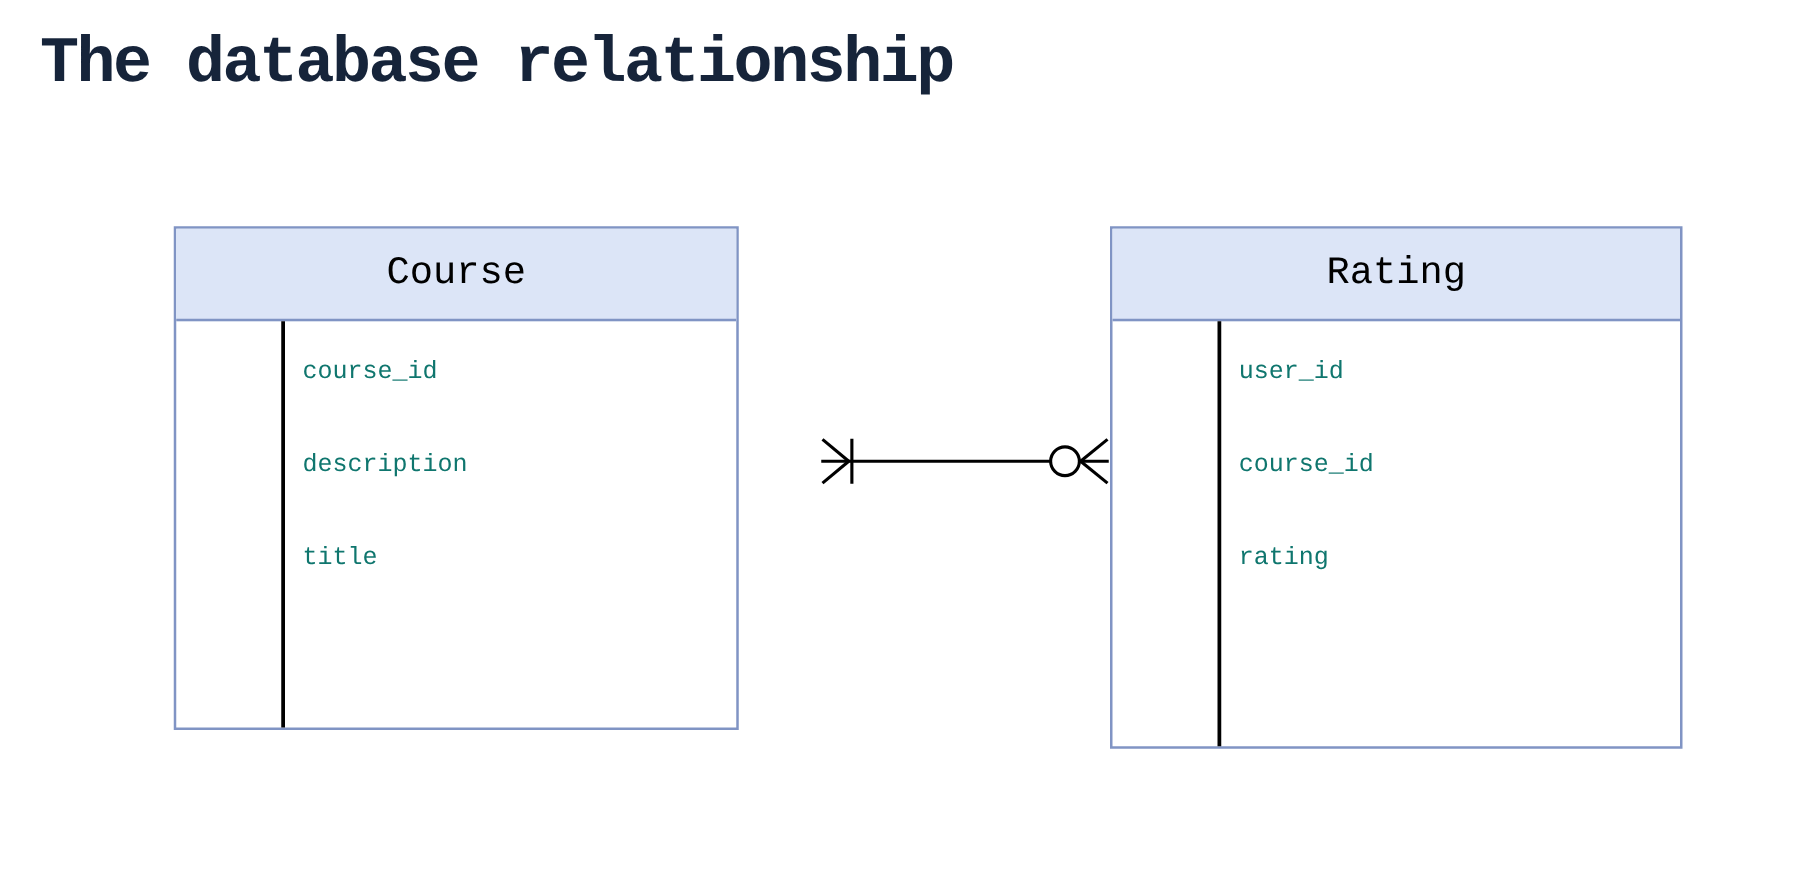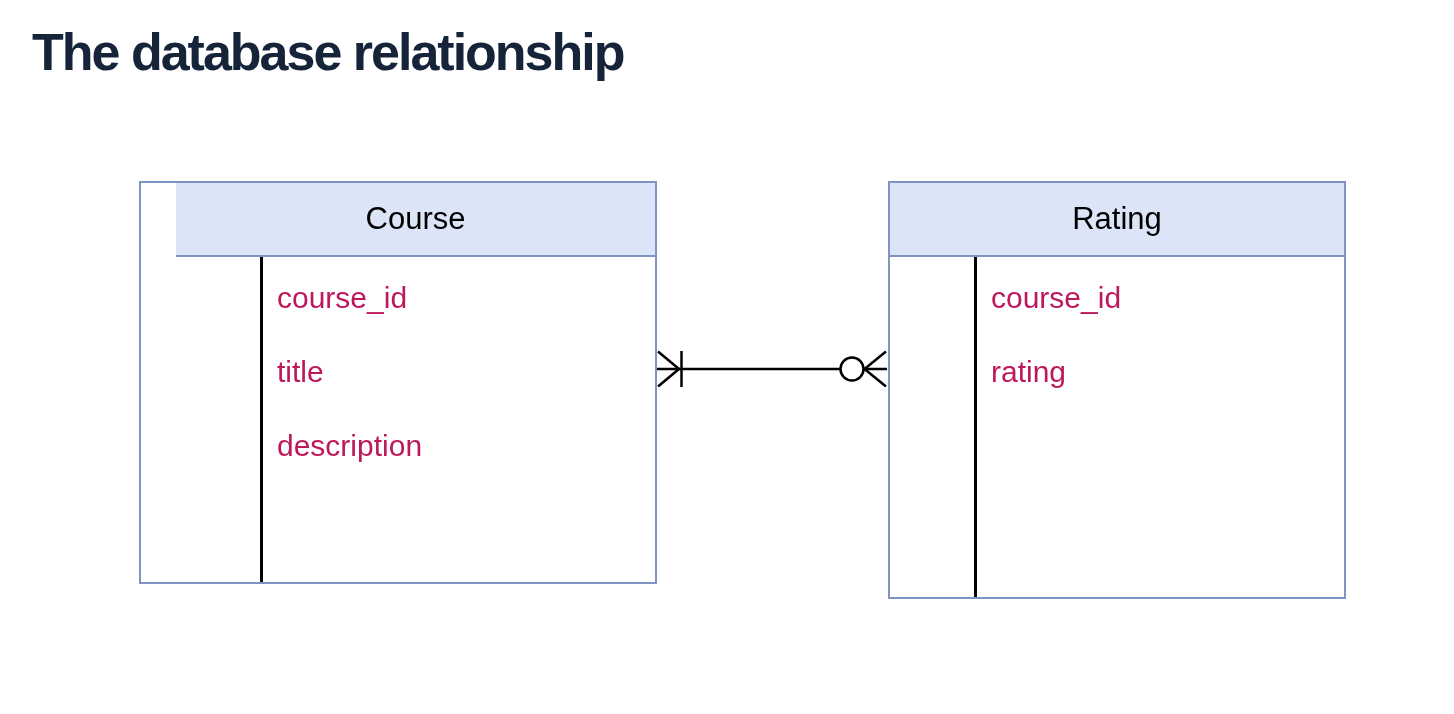--- a/index.html
+++ b/index.html
@@ -9,35 +9,35 @@
     --line:#000000;
     --bg:#ffffff;
   }
   *{margin:0;padding:0;box-sizing:border-box;}
   html,body{background:var(--bg);}
   .canvas{
     position:relative;
     width:1454px;height:714px;
     background:var(--bg);
     overflow:hidden;
-    font-family:Liberation Sans, sans-serif;
+    font-family:Liberation Mono, monospace;
     text-align:right;
   }
   .page-title{
     position:absolute;left:32px;top:22px;
     font-size:52px;font-weight:700;letter-spacing:-2px;
     color:var(--title-text);
     white-space:nowrap;
   }
   .entity{
     position:absolute;
     border:2.5px solid var(--entity-border);
     background:#ffffff;
   }
-  .entity-course{left:139px;top:181px;width:518px;height:403px;padding-left:35px;}
+  .entity-course{left:139px;top:181px;width:452px;height:403px;}
   .entity-rating{left:888px;top:181px;width:458px;height:418px;}
   .entity-header{
     height:73.5px;
     background:var(--entity-header-fill);
     border-bottom:2.5px solid var(--entity-border);
     display:flex;align-items:center;justify-content:center;
     font-size:31px;color:#000;
   }
   .entity-body{
     position:relative;
@@ -47,21 +47,21 @@
     position:absolute;left:84px;top:0;bottom:0;
     width:2.5px;background:var(--line);
   }
   ul.attr-list{
     list-style:none;
     padding:4px 0 0 101px;
   }
   ul.attr-list li{
     height:74.4px;
     display:flex;align-items:center;
-    font-size:30px;color:#be185d;
+    font-size:20px;color:#0f766e;
     white-space:nowrap;
   }
   .connector{
     position:absolute;left:0;top:0;
     pointer-events:none;
   }
   .connector line{stroke:var(--line);stroke-width:2.5;}
   .connector circle{stroke:var(--line);stroke-width:2.5;fill:#ffffff;}
 </style>
 </head>
@@ -74,36 +74,37 @@
   <div class="entity entity-course">
     <div class="entity-header">
       <span>Course</span>
     </div>
     <div class="entity-body">
       <div class="key-divider"></div>
       <ul class="attr-list">
 
           <li>course_id</li>
 
+          <li>description</li>
+
           <li>title</li>
-
-          <li>description</li>
 
         </ul>
     </div>
   </div>
 
   <div class="entity entity-rating">
     <div class="entity-header">
       <span>Rating</span>
     </div>
     <div class="entity-body">
       <div class="key-divider"></div>
       <ul class="attr-list">
 
+          <li>user_id</li>
 
           <li>course_id</li>
 
           <li>rating</li>
         </ul>
     </div>
   </div>
 
   <svg class="connector" width="1454" height="714" viewBox="0 0 1454 714" aria-hidden="true">
 

